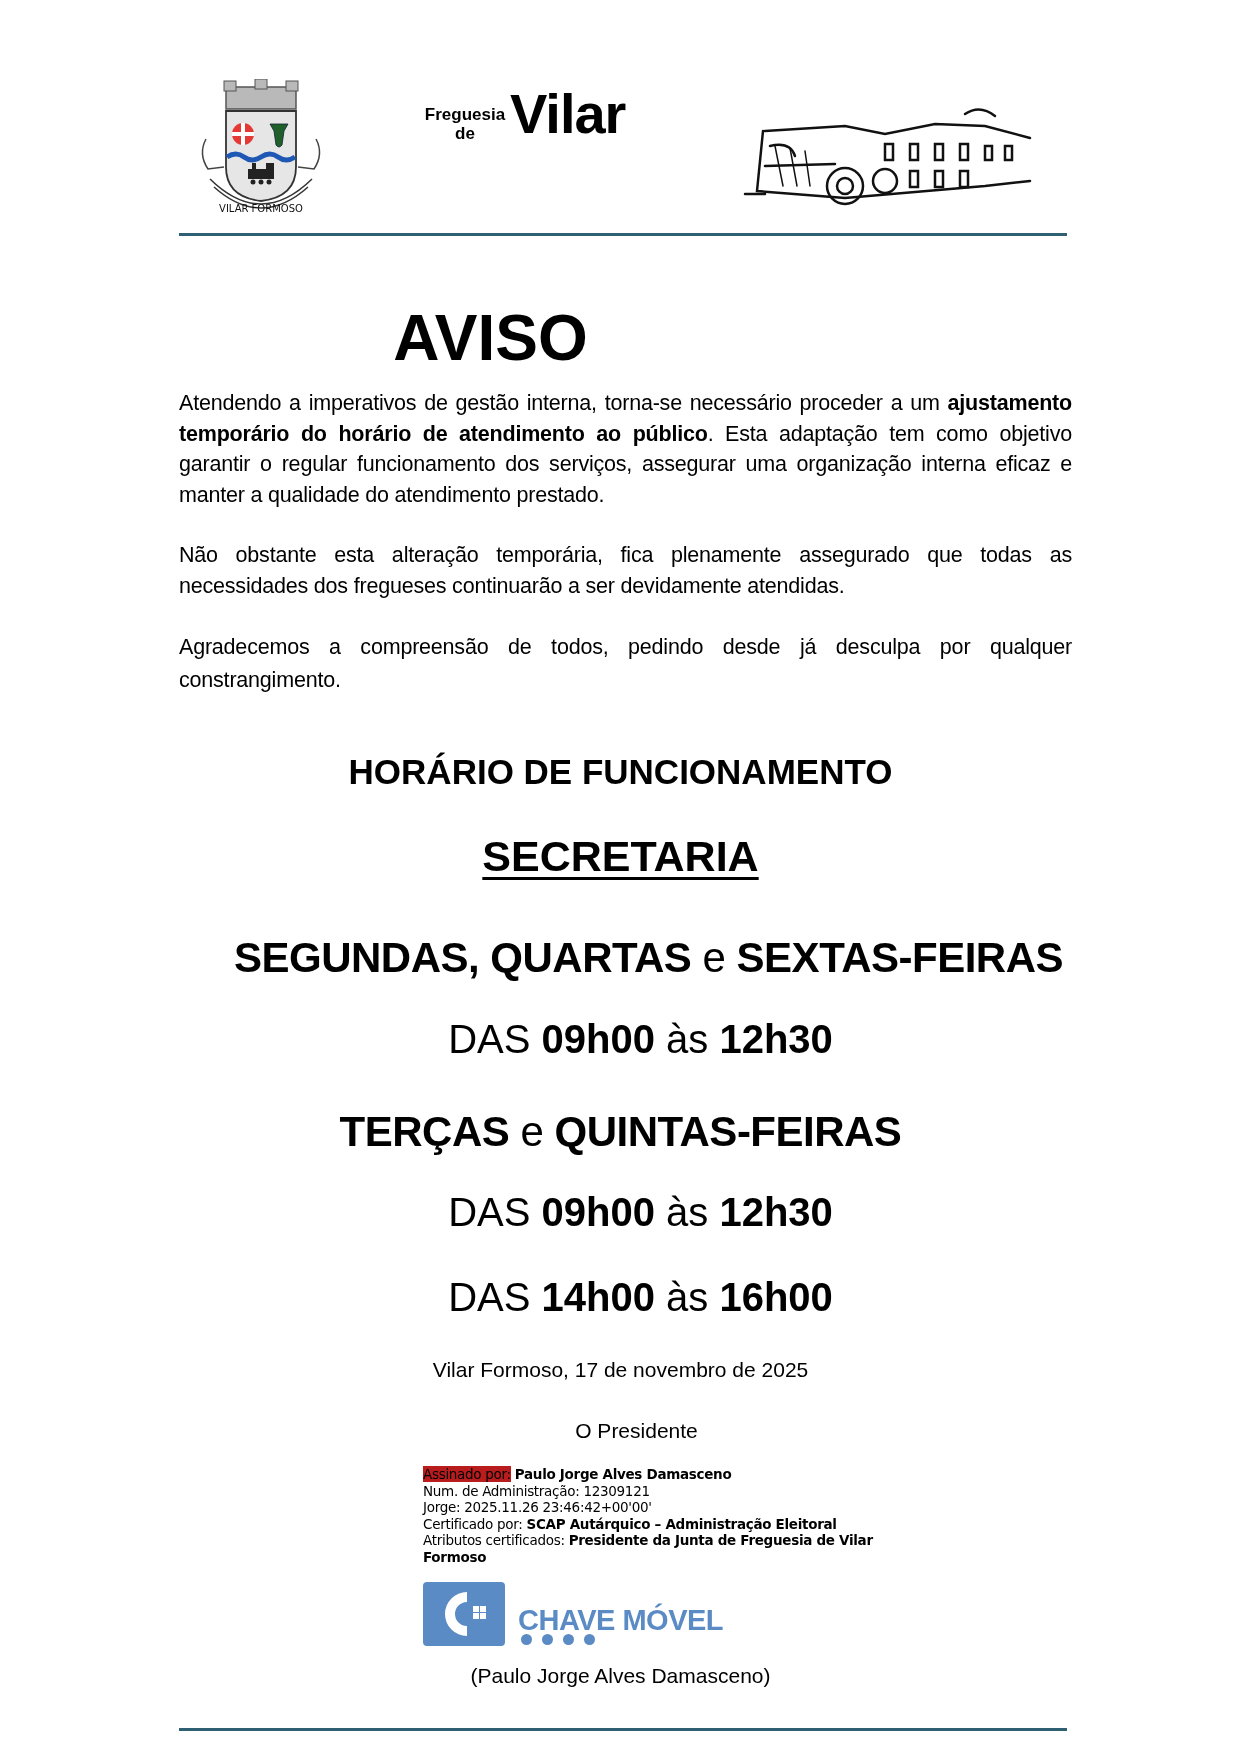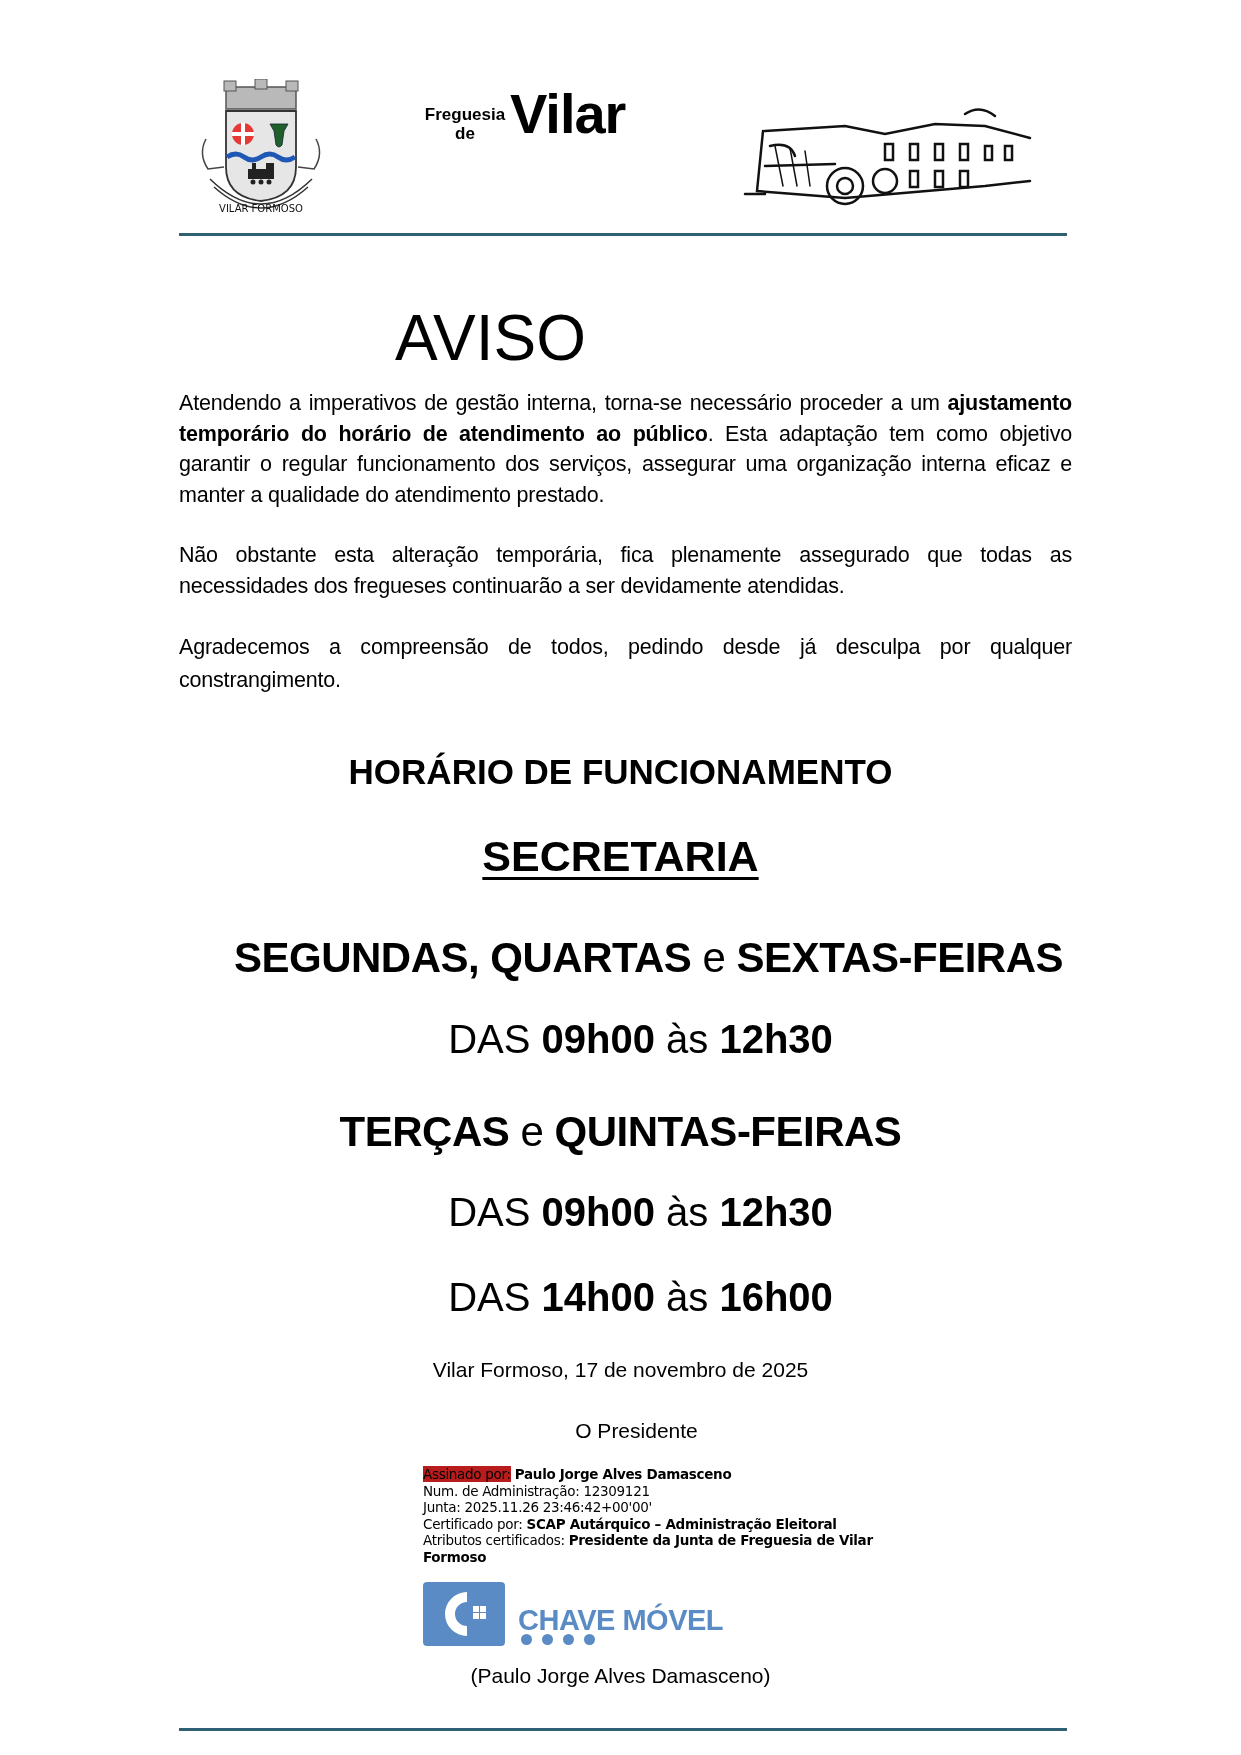--- a/index.html
+++ b/index.html
@@ -4,21 +4,21 @@
 <style>
   html, body { margin: 0; padding: 0; background: #ffffff; }
   body { width: 1241px; height: 1755px; position: relative; overflow: hidden; color: #000; font-family: "Liberation Sans", sans-serif; }
   .abs { position: absolute; margin-top: 24px; }
   .rule { position: absolute; left: 179px; width: 888px; height: 3px; background: #2f5f72; }
   .crest { left: 196px; top: 55px; width: 130px; height: 135px; }
   .wordmark { left: 420px; top: 62px; width: 270px; height: 120px; }
   .wm-small { position: absolute; font-weight: bold; font-size: 17px; line-height: 17px; text-align: center; width: 90px; }
   .wm-big { position: absolute; font-weight: bold; font-size: 56px; line-height: 56px; letter-spacing: -1px; }
   .train { left: 735px; top: 62px; width: 320px; height: 120px; }
-  .title { left: 0; width: 981px; top: 278px; text-align: center; font-weight: normal; font-size: 64px; line-height: 72px; }
+  .title { left: 0; width: 981px; top: 278px; text-align: center; font-weight: bold; font-size: 64px; line-height: 72px; }
   .para { position: absolute; left: 179px; width: 893px; font-size: 21.5px; line-height: 30.5px; text-align: justify; font-family: "Liberation Sans Narrow", "Liberation Sans", sans-serif; letter-spacing: -0.2px; }
   .para b { font-weight: bold; }
   .center { position: absolute; left: 0; width: 1241px; text-align: center; }
   .h-sched { top: 752px; font-weight: bold; font-size: 35px; line-height: 40px; }
   .h-sec { top: 832px; font-weight: bold; font-size: 43px; line-height: 48px; text-decoration: underline; text-underline-offset: 6px; text-decoration-thickness: 3px; }
   .days { font-size: 42px; line-height: 50px; letter-spacing: -0.5px; }
   .days b { font-weight: bold; }
   .hours { font-size: 40px; line-height: 48px; }
   .hours b { font-weight: bold; }
   .small { font-size: 21px; line-height: 26px; }
@@ -132,21 +132,21 @@
 <div class="center hours" style="top:1273px; left:20px;">
   <span>DAS</span> <b>14h00</b> <span>às</span> <b>16h00</b>
 </div>
 
 <div class="center small" style="top:1357px; left:0;">Vilar Formoso, 17 de novembro de 2025</div>
 <div class="center small" style="top:1418px; left:16px;">O Presidente</div>
 
 <div class="sig">
   <div><span class="hl">Assinado por:</span> <b>Paulo Jorge Alves Damasceno</b></div>
   <div><span>Num. de Administração:</span> <span>12309121</span></div>
-  <div><span>Junta:</span> <span>2025.11.26 23:46:42+00'00'</span></div>
+  <div><span>Jorge:</span> <span>2025.11.26 23:46:42+00'00'</span></div>
   <div><span>Certificado por:</span> <b>SCAP Autárquico – Administração Eleitoral</b></div>
   <div><span>Atributos certificados:</span> <b>Presidente da Junta de Freguesia de Vilar Formoso</b></div>
 </div>
 
 <div class="cm-box">
   <svg width="82" height="64" viewBox="0 0 82 64">
     <path d="M44 10 A22 22 0 1 0 44 54 L44 44 A12 12 0 1 1 44 20 Z" fill="#ffffff"></path>
     <rect x="50" y="24" width="6" height="6" fill="#fff"></rect>
     <rect x="57" y="24" width="6" height="6" fill="#fff"></rect>
     <rect x="50" y="31" width="6" height="6" fill="#fff"></rect>

